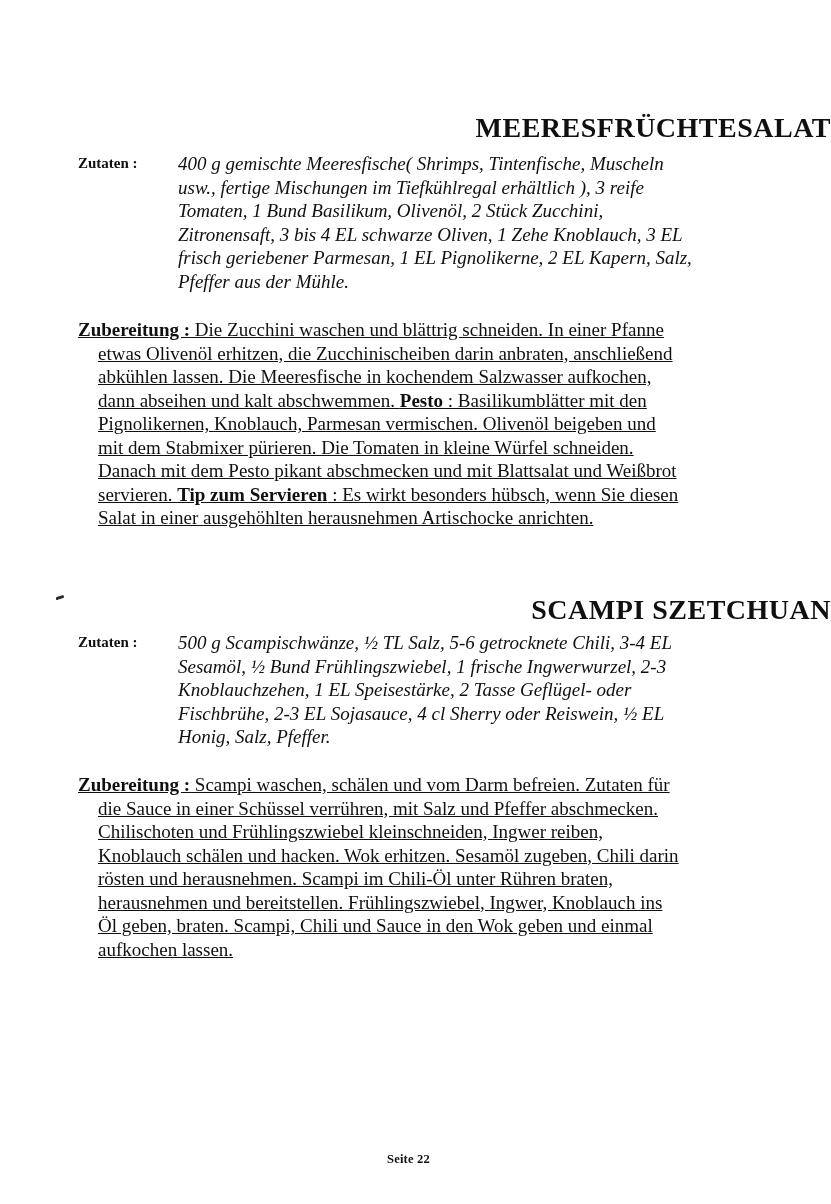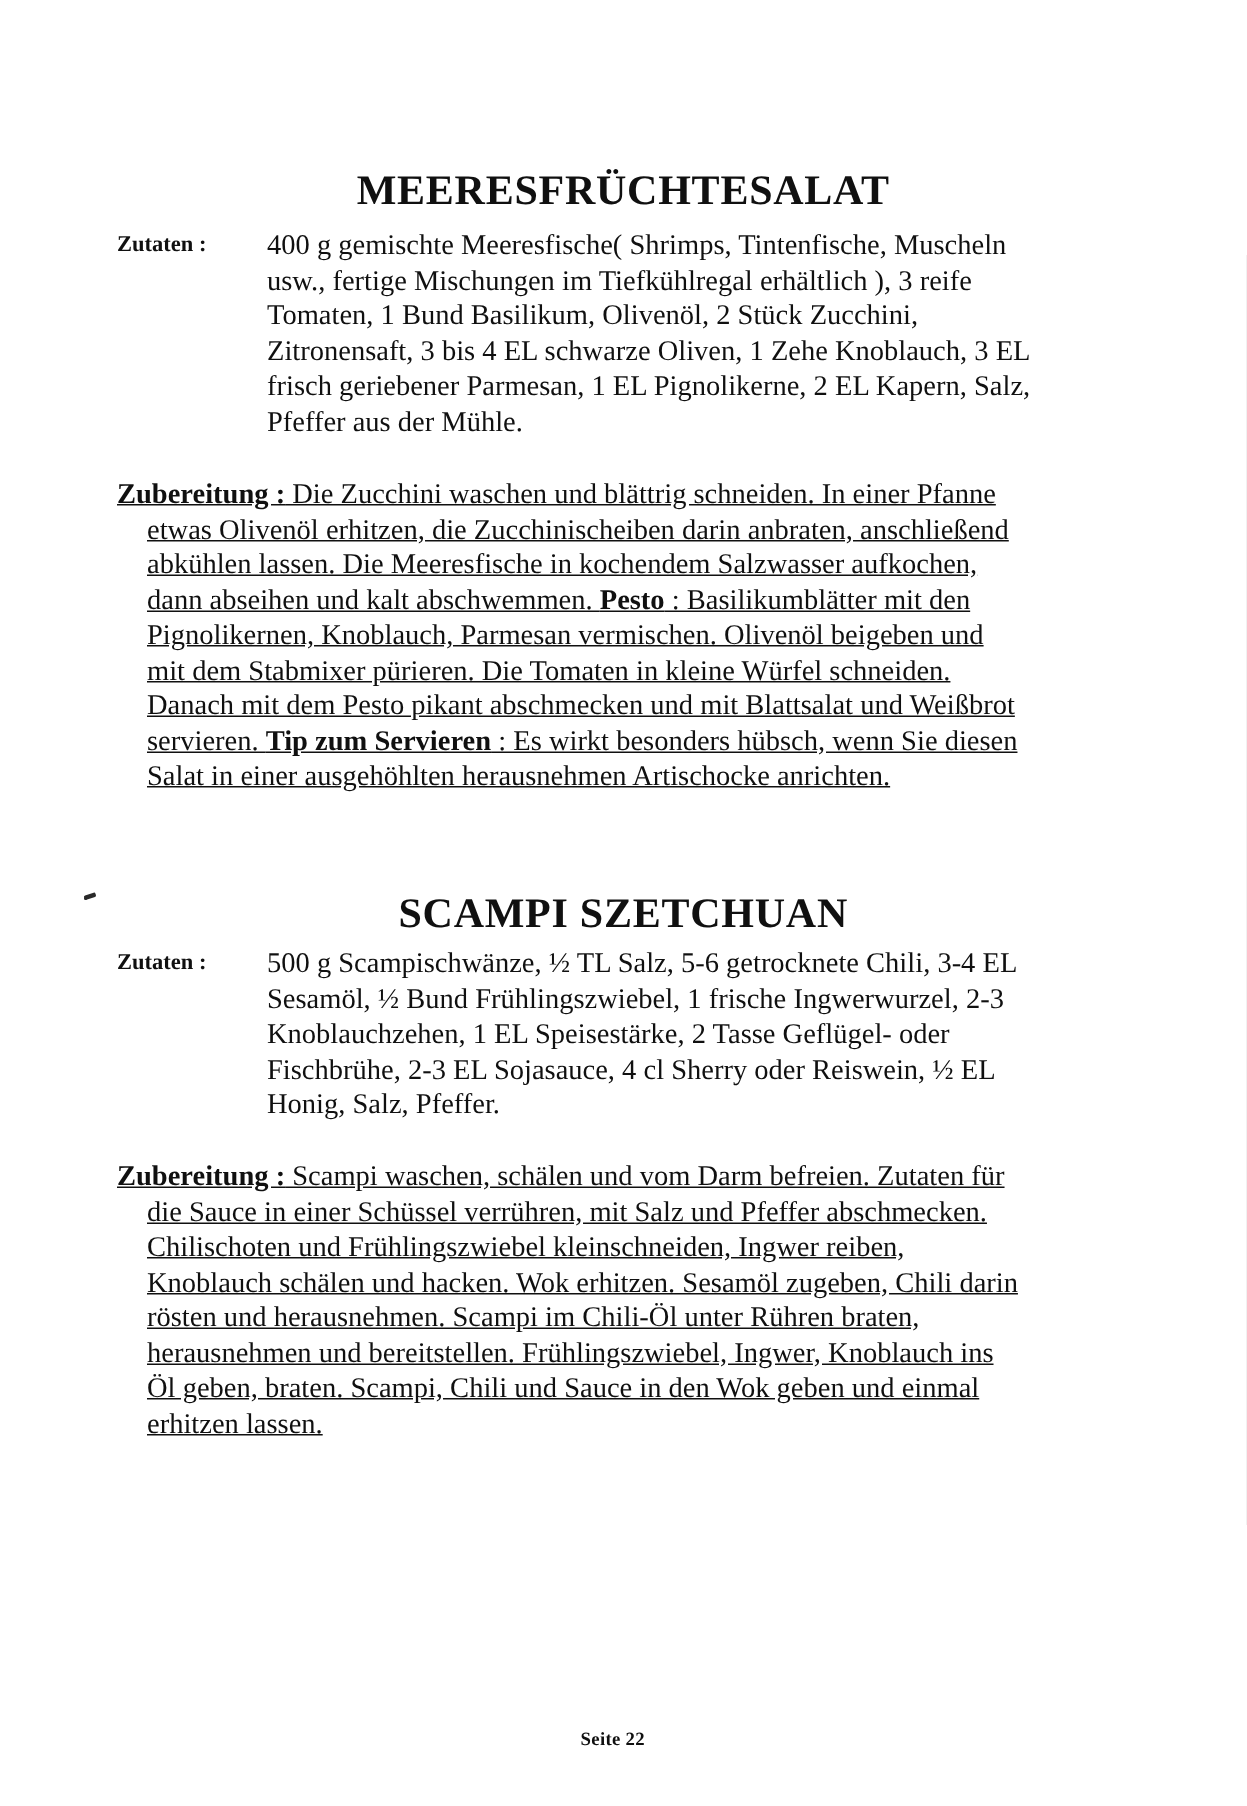--- a/index.html
+++ b/index.html
@@ -13,21 +13,21 @@
     height: 1204px;
     background: #ffffff;
     color: #101010;
     font-family: "Liberation Serif", "DejaVu Serif", serif;
     overflow: hidden;
   }
   .recipe-title {
     position: absolute;
     left: 0;
     right: 0;
-    text-align: center;
+    text-align: right;
     font-size: 28px;
     font-weight: 700;
     letter-spacing: 0.5px;
     white-space: nowrap;
   }
   #title-1 { top: 93px; }
   #title-2 { top: 575px; }
 
   .ing-row {
     position: absolute;
@@ -39,20 +39,21 @@
   #ing-1 { top: 152px; }
   #ing-2 { top: 631px; }
   .ing-label {
     flex: 0 0 100px;
     font-weight: 700;
     font-size: 15px;
     line-height: 23.5px;
     white-space: nowrap;
   }
   .ing-text {
+    font-style: italic;
     font-size: 19px;
     line-height: 23.5px;
     white-space: pre-line;
   }
 
   .prep {
     position: absolute;
     left: 78px;
     right: 40px;
     font-size: 19px;
@@ -133,21 +134,21 @@
     </div>
 
     <div class="prep" id="prep-2">
         <div class="prep-line"><span class="b">Zubereitung :</span><span> Scampi waschen, schälen und vom Darm befreien. Zutaten für</span></div>
         <div class="prep-line"><span>die Sauce in einer Schüssel verrühren, mit Salz und Pfeffer abschmecken.</span></div>
         <div class="prep-line"><span>Chilischoten und Frühlingszwiebel kleinschneiden, Ingwer reiben,</span></div>
         <div class="prep-line"><span>Knoblauch schälen und hacken. Wok erhitzen. Sesamöl zugeben, Chili darin</span></div>
         <div class="prep-line"><span>rösten und herausnehmen. Scampi im Chili-Öl unter Rühren braten,</span></div>
         <div class="prep-line"><span>herausnehmen und bereitstellen. Frühlingszwiebel, Ingwer, Knoblauch ins</span></div>
         <div class="prep-line"><span>Öl geben, braten. Scampi, Chili und Sauce in den Wok geben und einmal</span></div>
-        <div class="prep-line"><span>erhitzen lassen.</span></div>
+        <div class="prep-line"><span>aufkochen lassen.</span></div>
       </div>
   </section>
 
   <div class="speck" id="speck-1"></div>
   <div class="speck" id="speck-2"></div>
 
   <div class="page-footer">Seite 22</div>
 
 </div>
 

